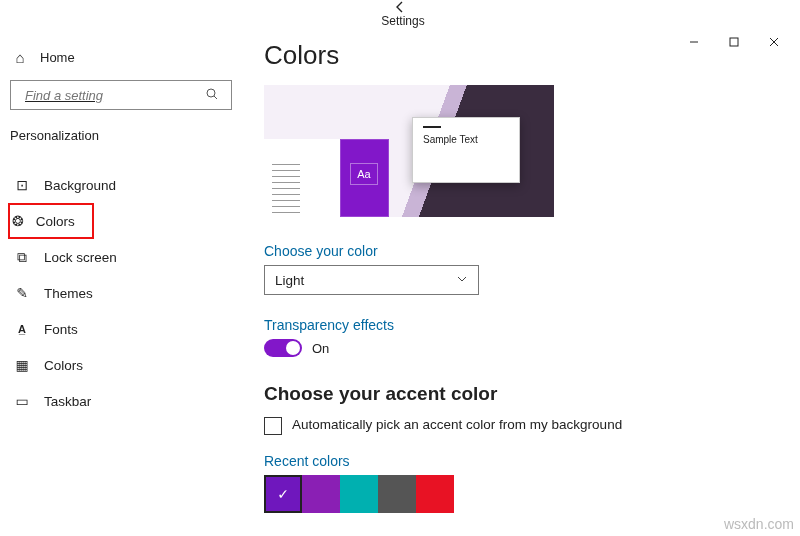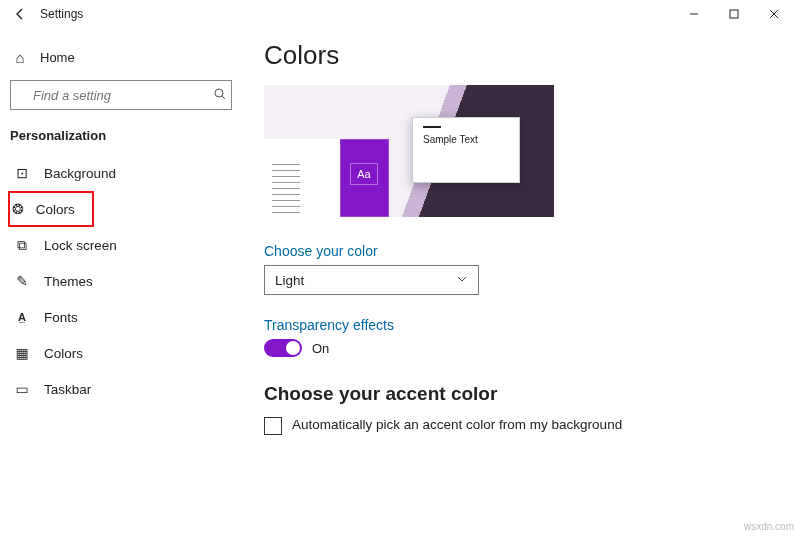--- a/index.html
+++ b/index.html
@@ -11,20 +11,21 @@
     color: #222;
     background: #fff;
     overflow: hidden;
   }
   
   .titlebar {
     height: 28px;
     display: flex;
     align-items: center;
     padding: 0 6px;
+    flex-direction: column;
   }
   .titlebar .back {
     width: 28px; height: 28px;
     display:flex; align-items:center; justify-content:center;
   }
   .titlebar .title {
     font-size: 12px; margin-left: 6px;
   }
   .winctrls {
     margin-left: auto;
@@ -47,28 +48,29 @@
   .home {
     display:flex; align-items:center;
     height: 30px;
     margin-bottom: 8px;
   }
   .home .icon { width:20px; text-align:center; margin-right:10px; font-size:15px;}
   .search {
     display:flex; align-items:center;
     border:1px solid #888;
     height: 30px;
-    padding: 0 20px;
+    padding: 0 12px;
     margin-bottom: 18px;
+    text-decoration: underline;
   }
   .search input {
     border:none; outline:none; flex:1; font-size:13px; background:transparent; font-style: italic; color:#666;
   }
   .group-title {
-    font-weight:700; font-size:13px; margin-bottom:12px; color:#222;
+    font-weight:400; font-size:13px; margin-bottom:24px; color:#222;
   }
   .nav-item {
     display:flex; align-items:center;
     height: 36px;
     padding-left: 2px;
   }
   .nav-item .icon {
     width:20px; text-align:center; margin-right:12px; font-size:14px; color:#222;
   }
   .nav-item .label { font-size:13.5px; }
@@ -156,21 +158,21 @@
   .check-row { display:flex; font-size:13.5px; }
   .check-row .box {
     width:18px; height:18px; border:1.5px solid #333; margin-right:10px;
   }
   .swatches { display:flex; }
   .swatch { width:38px; height:38px; margin-right:0; display:flex; align-items:center; justify-content:center;}
   .swatch.sel { outline:2px solid #222; outline-offset:-2px; }
   .check { color:#fff; font-size:14px; }
   .watermark {
     position:absolute; right:6px; bottom:4px;
-    font-size:10px; color:#bbb;
+    font-size:14px; color:#bbb;
   }
 </style>
 </head>
 <body>
 
 <div class="titlebar">
   <div class="back">
     <svg width="14" height="14" viewBox="0 0 14 14">
         <path d="M9 2 L4 7 L9 12" stroke="#222" stroke-width="1.4" fill="none"></path>
       </svg>
@@ -286,16 +288,28 @@
         <span>On</span>
       </div>
     </div>
 
     <h2>Choose your accent color</h2>
     <div class="check-row">
       <div class="box"></div>
       <span>Automatically pick an accent color from my background</span>
     </div>
 
+    <div style="margin-top:18px;">
+      <div class="label14">Recent colors</div>
+      <div class="swatches">
+        <div class="swatch sel" style="background:#6f17bd">
+            <span class="check">✓</span>
+          </div>
+        <div class="swatch" style="background:#8a1fb4"></div>
+        <div class="swatch" style="background:#00b0b0"></div>
+        <div class="swatch" style="background:#555555"></div>
+        <div class="swatch" style="background:#e81224"></div>
+      </div>
+    </div>
   </div>
 </div>
 
 <div class="watermark">wsxdn.com</div>
 
 </body></html>

